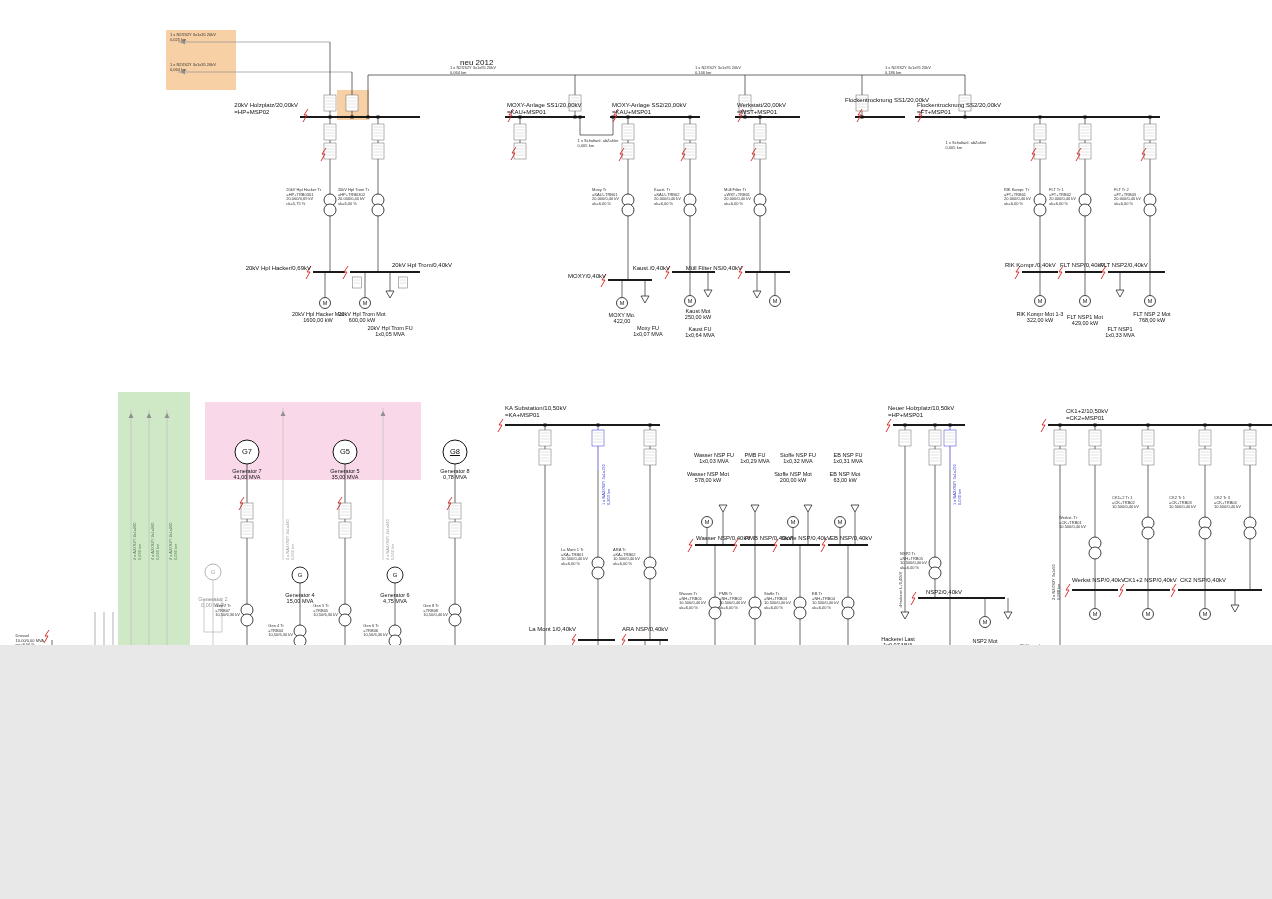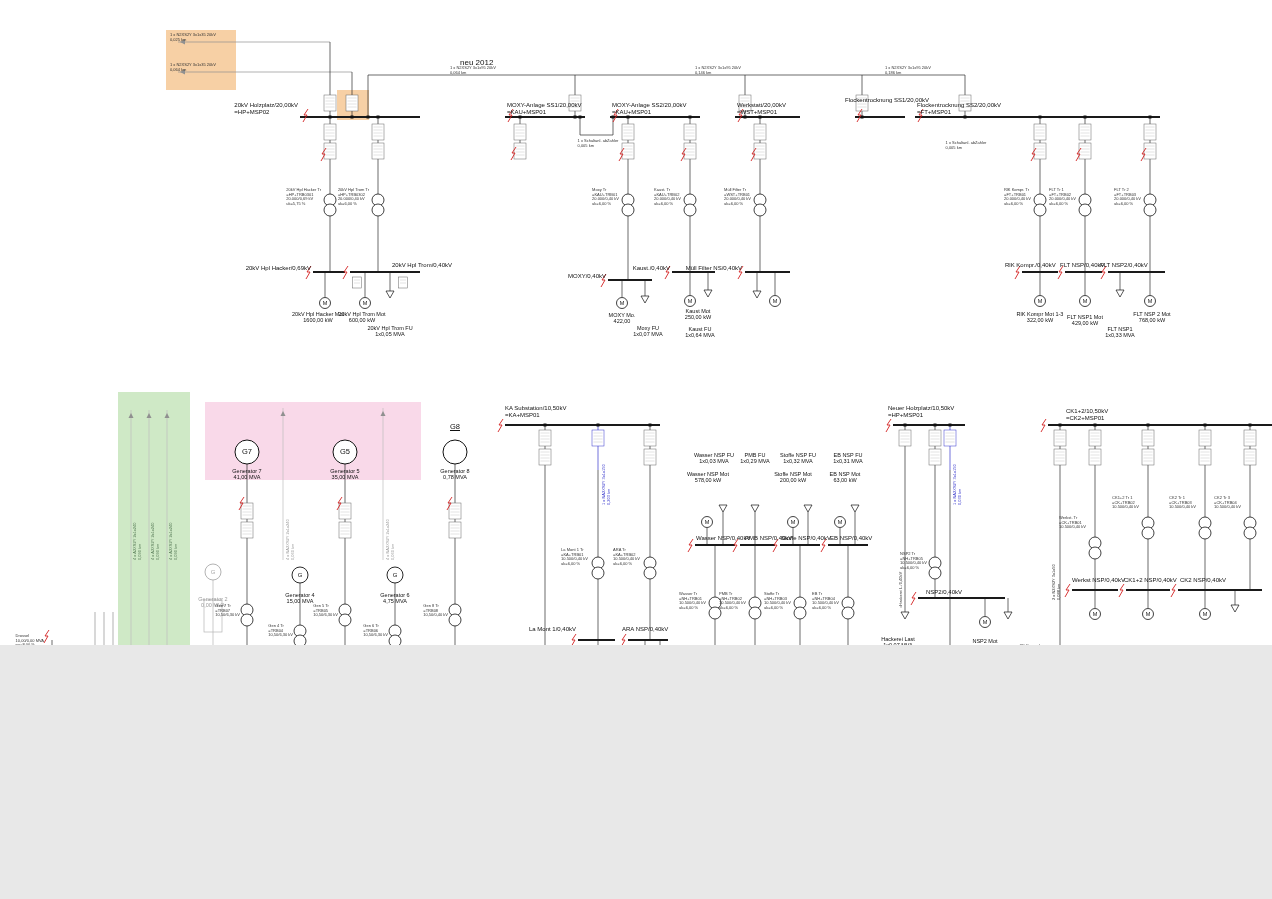--- a/index.html
+++ b/index.html
@@ -986,21 +986,21 @@
       <div class="lbl load" style="left: 1040px; top: 311px; transform: translateX(-50%);">RlK Kompr Mot 1-3
 322,00 kW</div>
       <div class="lbl load" style="left: 1085px; top: 314px; transform: translateX(-50%);">FLT NSP1 Mot
 429,00 kW</div>
       <div class="lbl load" style="left: 1120px; top: 326px; transform: translateX(-50%);">FLT NSP1
 1x0,33 MVA</div>
       <div class="lbl load" style="left: 1152px; top: 311px; transform: translateX(-50%);">FLT NSP 2 Mot
 768,00 kW</div>
       <div class="lbl gtag" style="left: 247px; top: 448px; transform: translateX(-50%);">G7</div>
       <div class="lbl gtag" style="left: 345px; top: 448px; transform: translateX(-50%);">G5</div>
-      <div class="lbl gtag" style="left: 455px; top: 423px; transform: translateX(-50%); text-decoration: underline;">G8</div>
+      <div class="lbl gtag" style="left: 455px; top: 448px; transform: translateX(-50%); text-decoration: underline;">G8</div>
       <div class="lbl load" style="left: 247px; top: 468px; transform: translateX(-50%);">Generator 7
 41,00 MVA</div>
       <div class="lbl load" style="left: 345px; top: 468px; transform: translateX(-50%);">Generator 5
 35,00 MVA</div>
       <div class="lbl load" style="left: 455px; top: 468px; transform: translateX(-50%);">Generator 8
 0,78 MVA</div>
       <div class="lbl load" style="left: 300px; top: 592px; transform: translateX(-50%);">Generator 4
 15,00 MVA</div>
       <div class="lbl load" style="left: 395px; top: 592px; transform: translateX(-50%);">Generator 6
 4,75 MVA</div>

